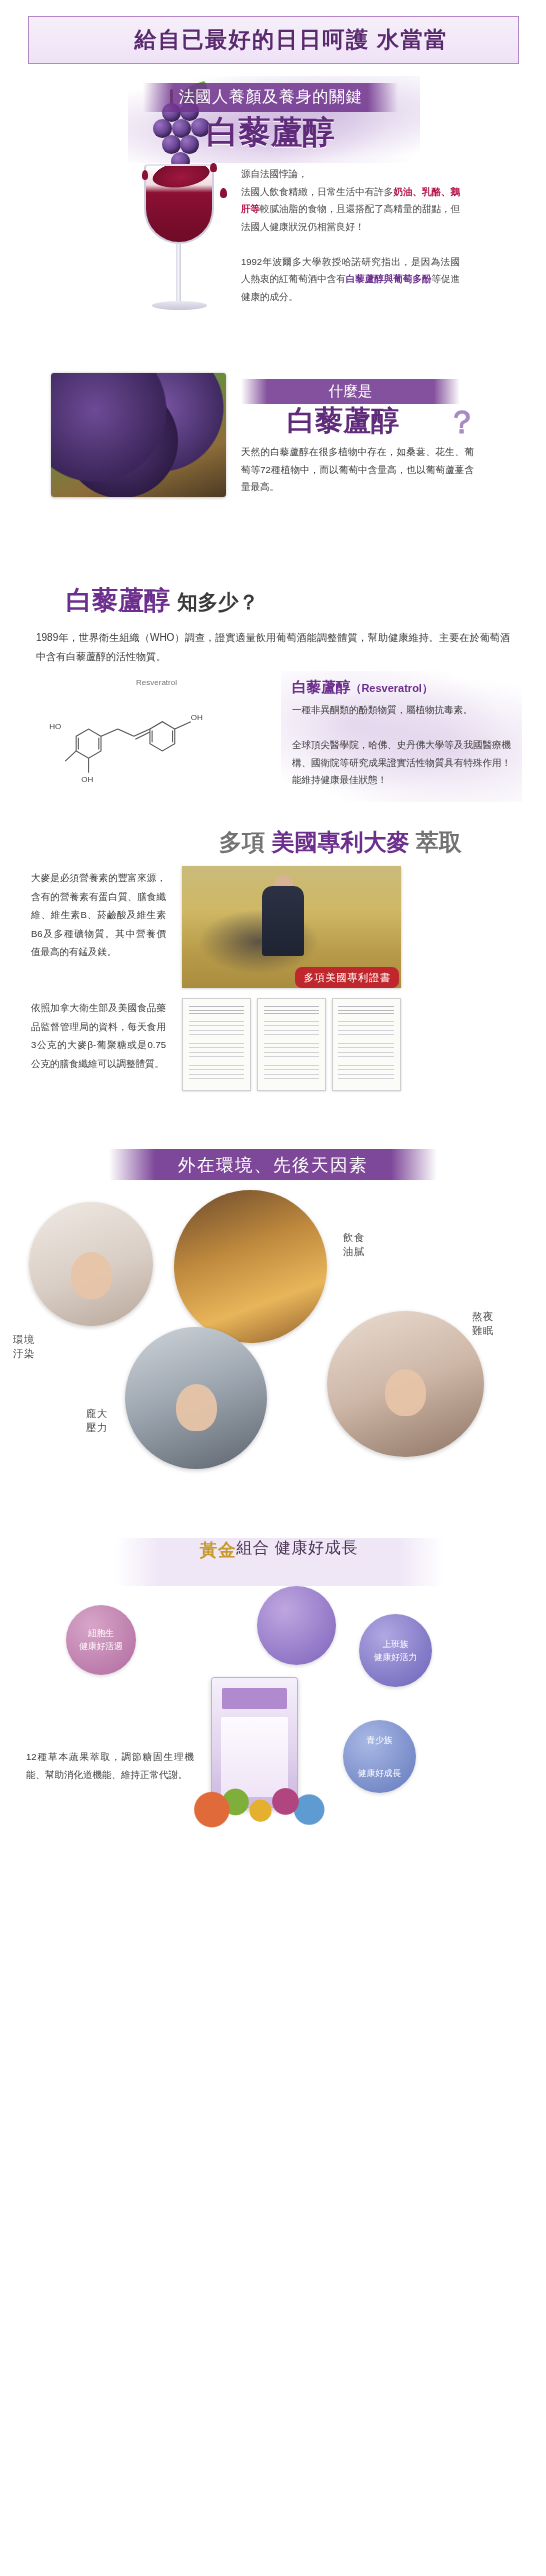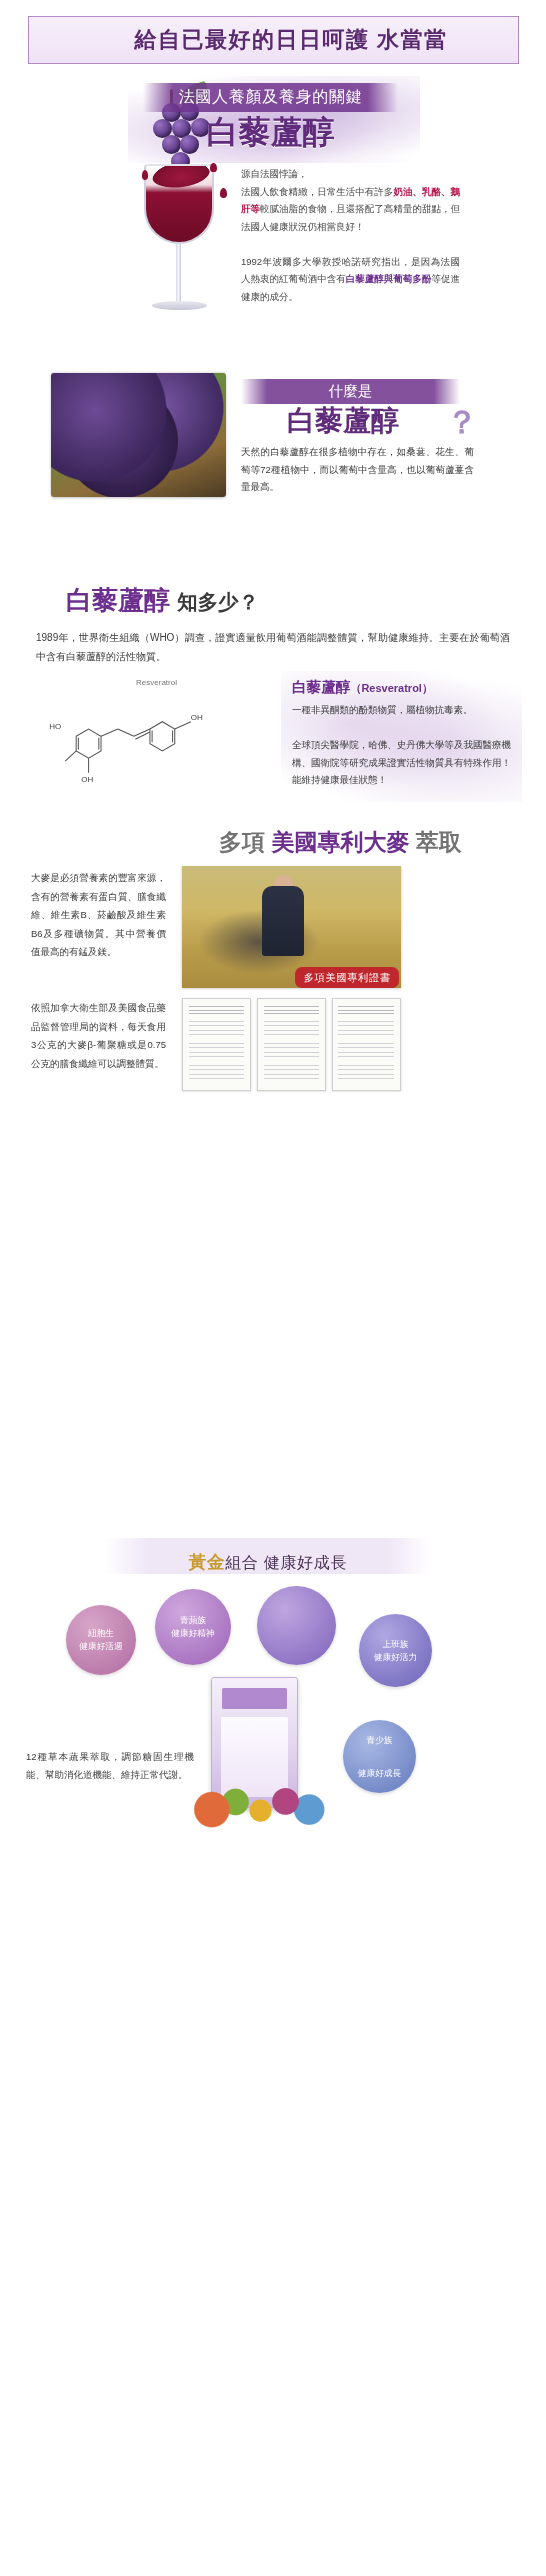--- a/index.html
+++ b/index.html
@@ -299,24 +299,24 @@
     line-height: 1.4; text-align: center;
   }
   .lbl-env { left: 13px; top: 188px; }
   .lbl-food { left: 343px; top: 86px; }
   .lbl-night { left: 472px; top: 165px; }
   .lbl-stress { left: 86px; top: 262px; }
 
   
   .sec7 { position: absolute; left: 0; top: 1538px; width: 547px; height: 314px; }
   .sec7 .band {
-    position: absolute; left: 104px; top: 0px;
-    width: 328px; height: 36px;
+    position: absolute; left: 115px; top: 0px;
+    width: 328px; height: 48px;
     background: linear-gradient(90deg, rgba(245,240,250,0) 0%, #efe6f6 14%, #efe6f6 86%, rgba(245,240,250,0) 100%);
-    display: flex; align-items: flex-end; justify-content: center;
+    display: flex; align-items: flex-start; justify-content: center;
     font-size: 16px; color: #4a3355; letter-spacing: 0.7px;
   }
   .sec7 .band .gold { color: #c79a2e; font-weight: bold; font-size: 17.5px; }
   .bubble {
     position: absolute; border-radius: 50%;
     display: flex; flex-direction: column; align-items: center; justify-content: center;
     color: #fff; font-size: 8.7px; line-height: 1.45; text-align: center;
     box-shadow: 0 1.5px 3.6px rgba(0,0,0,0.15);
   }
   .b1 { left: 66px; top: 67px; width: 70px; height: 70px; background: radial-gradient(circle at 35% 30%, #d8a6c8, #b06aa0); }
@@ -469,35 +469,62 @@
     </div>
     <div class="patent-badge">多項美國專利證書</div>
 
     <div class="cert-row">
       <div class="cert"></div>
       <div class="cert"></div>
       <div class="cert"></div>
     </div>
   </div>
 
+  <div class="sec6">
+    <div class="band">外在環境、先後天因素</div>
+
+    <div class="circle-photo cp1">
+        <div class="face"></div>
+      </div>
+    <div class="circle-photo cp2"></div>
+    <div class="circle-photo cp3">
+        <div class="face"></div>
+      </div>
+    <div class="circle-photo cp4">
+        <div class="face"></div>
+      </div>
+
+    <div class="lbl lbl-env">
+      <span style="white-space:pre-line;">環境
+汙染</span>
+    </div>
+    <div class="lbl lbl-food">
+      <span style="white-space:pre-line;">飲食
+油膩</span>
+    </div>
+    <div class="lbl lbl-night">
+      <span style="white-space:pre-line;">熬夜
+難眠</span>
+    </div>
+    <div class="lbl lbl-stress">
+      <span style="white-space:pre-line;">龐大
+壓力</span>
+    </div>
+  </div>
 
   <div class="sec7">
     <div class="band">
       <span class="gold">黃金</span>
       <span>組合  健康好成長</span>
     </div>
 
     <div class="bubble b1">
       <span>紐胞生</span>
       <span>健康好活週</span>
     </div>
-    <div class="bubble b2">
-      <span>青蘋族</span>
-      <span>健康好精神</span>
-    </div>
     <div class="bubble b3"></div>
     <div class="bubble b4">
       <span>上班族</span>
       <span>健康好活力</span>
     </div>
     <div class="bubble b5">
       <span>青少族</span>
       <span>健康好成長</span>
     </div>
 

